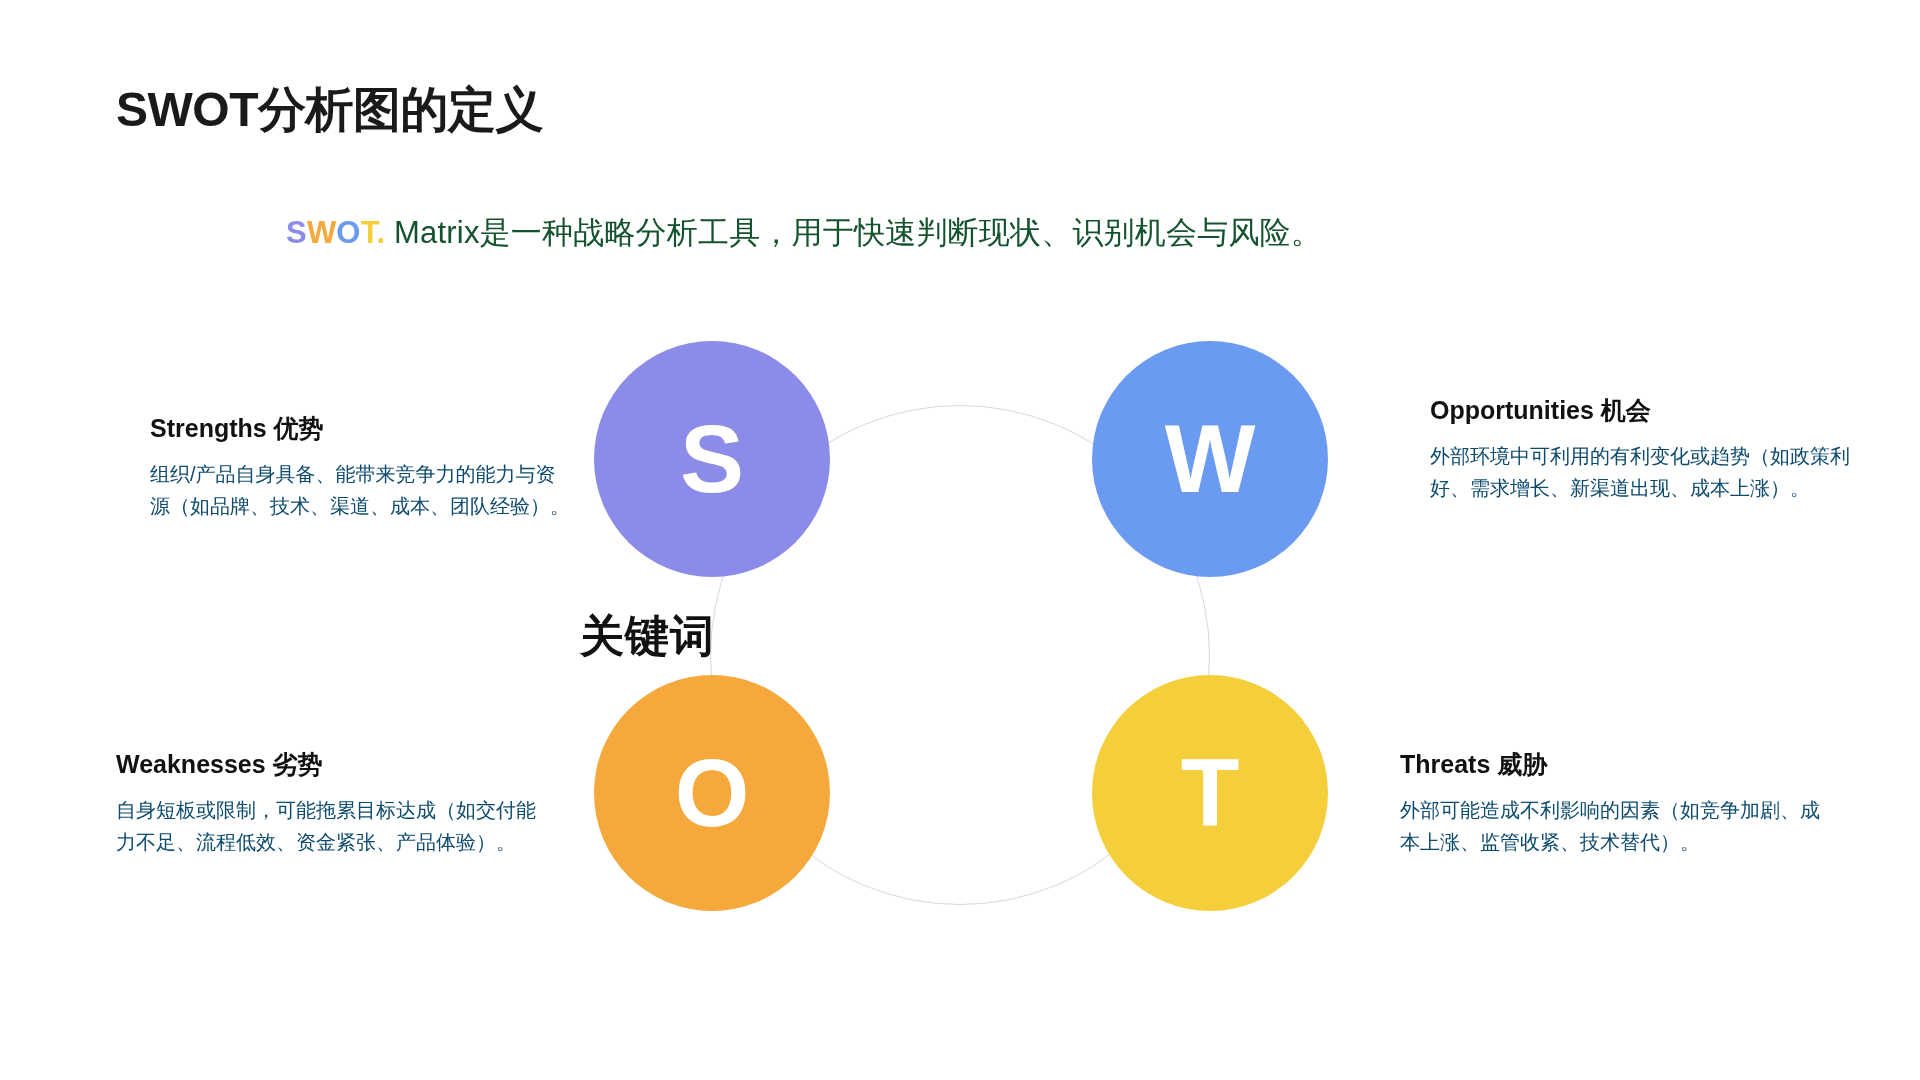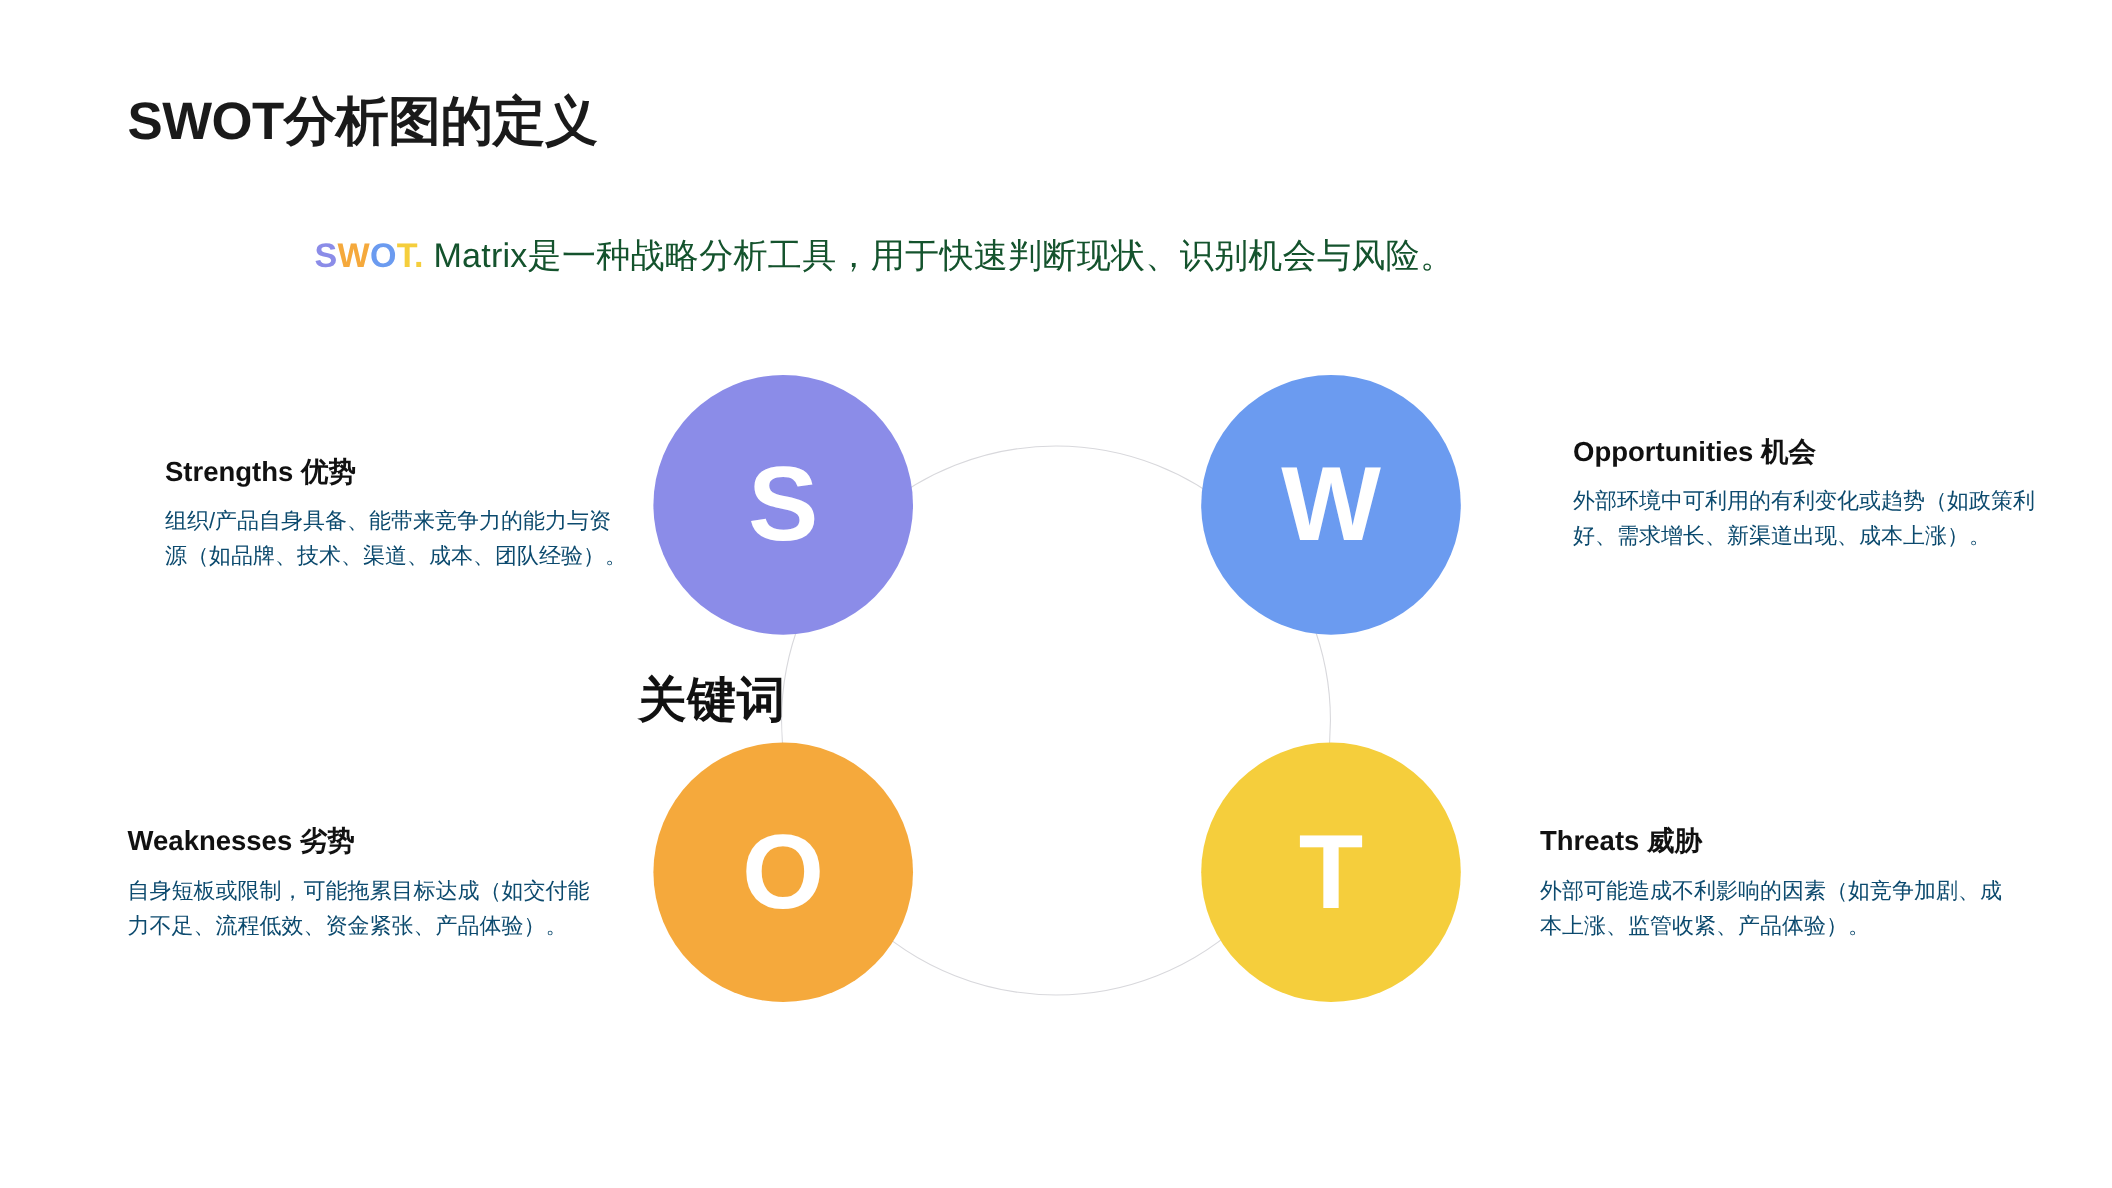--- a/index.html
+++ b/index.html
@@ -149,16 +149,16 @@
     <p>自身短板或限制，可能拖累目标达成（如交付能力不足、流程低效、资金紧张、产品体验）。</p>
   </div>
 
   <div class="block block-right b-opportunities">
     <h3>Opportunities 机会</h3>
     <p>外部环境中可利用的有利变化或趋势（如政策利好、需求增长、新渠道出现、成本上涨）。</p>
   </div>
 
   <div class="block block-right b-threats">
     <h3>Threats 威胁</h3>
-    <p>外部可能造成不利影响的因素（如竞争加剧、成本上涨、监管收紧、产品体验）。</p>
+    <p>外部可能造成不利影响的因素（如竞争加剧、成本上涨、监管收紧、技术替代）。</p>
   </div>
 
 </div>
 
 </body></html>

